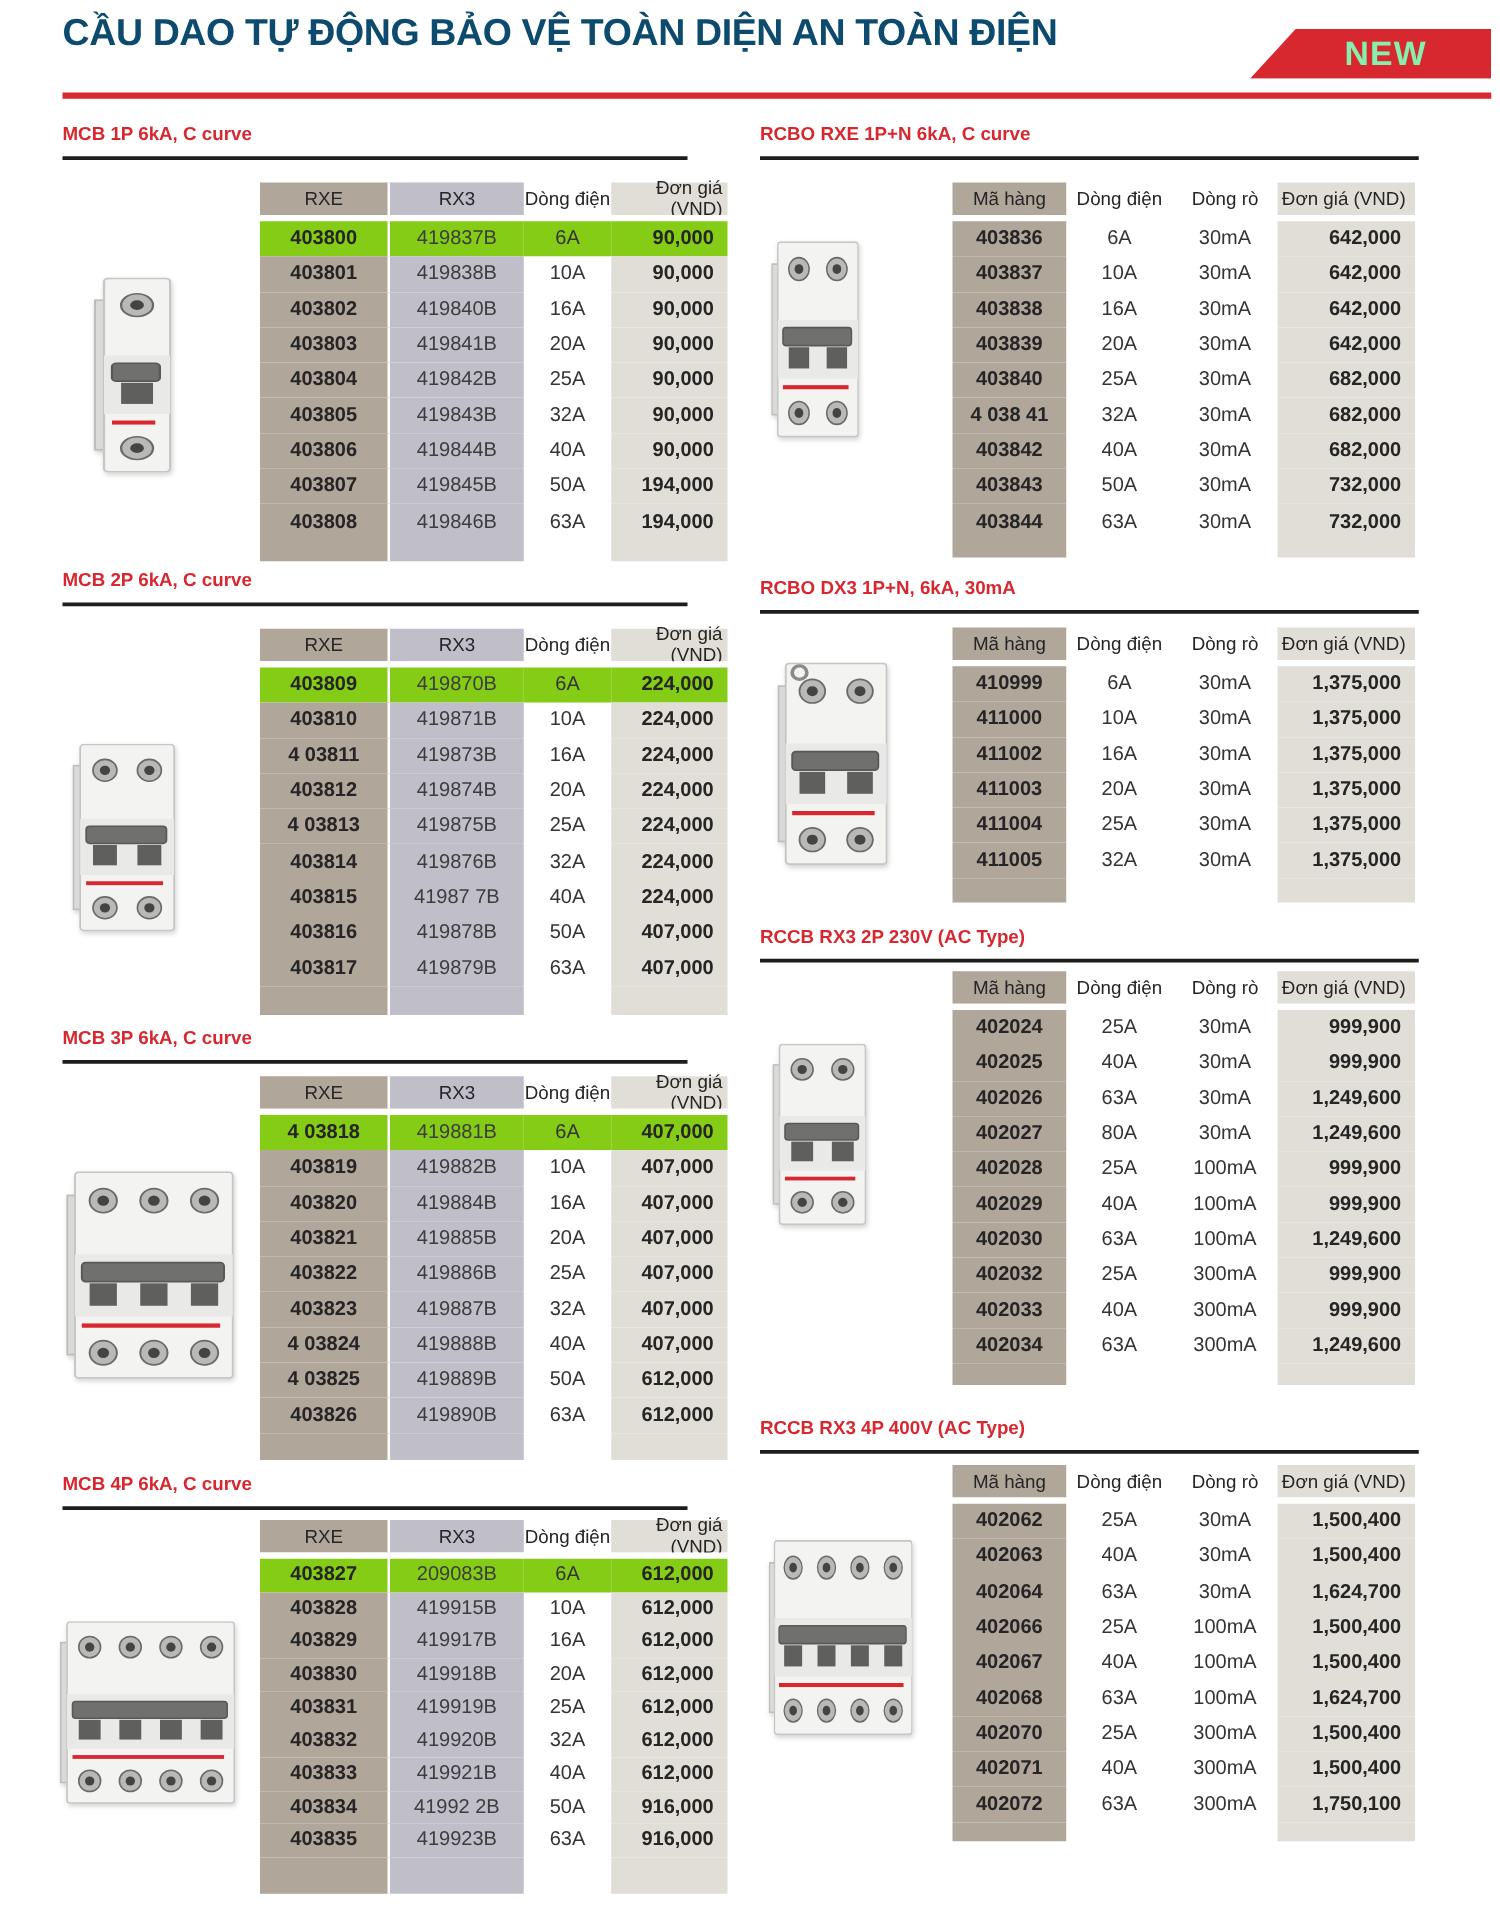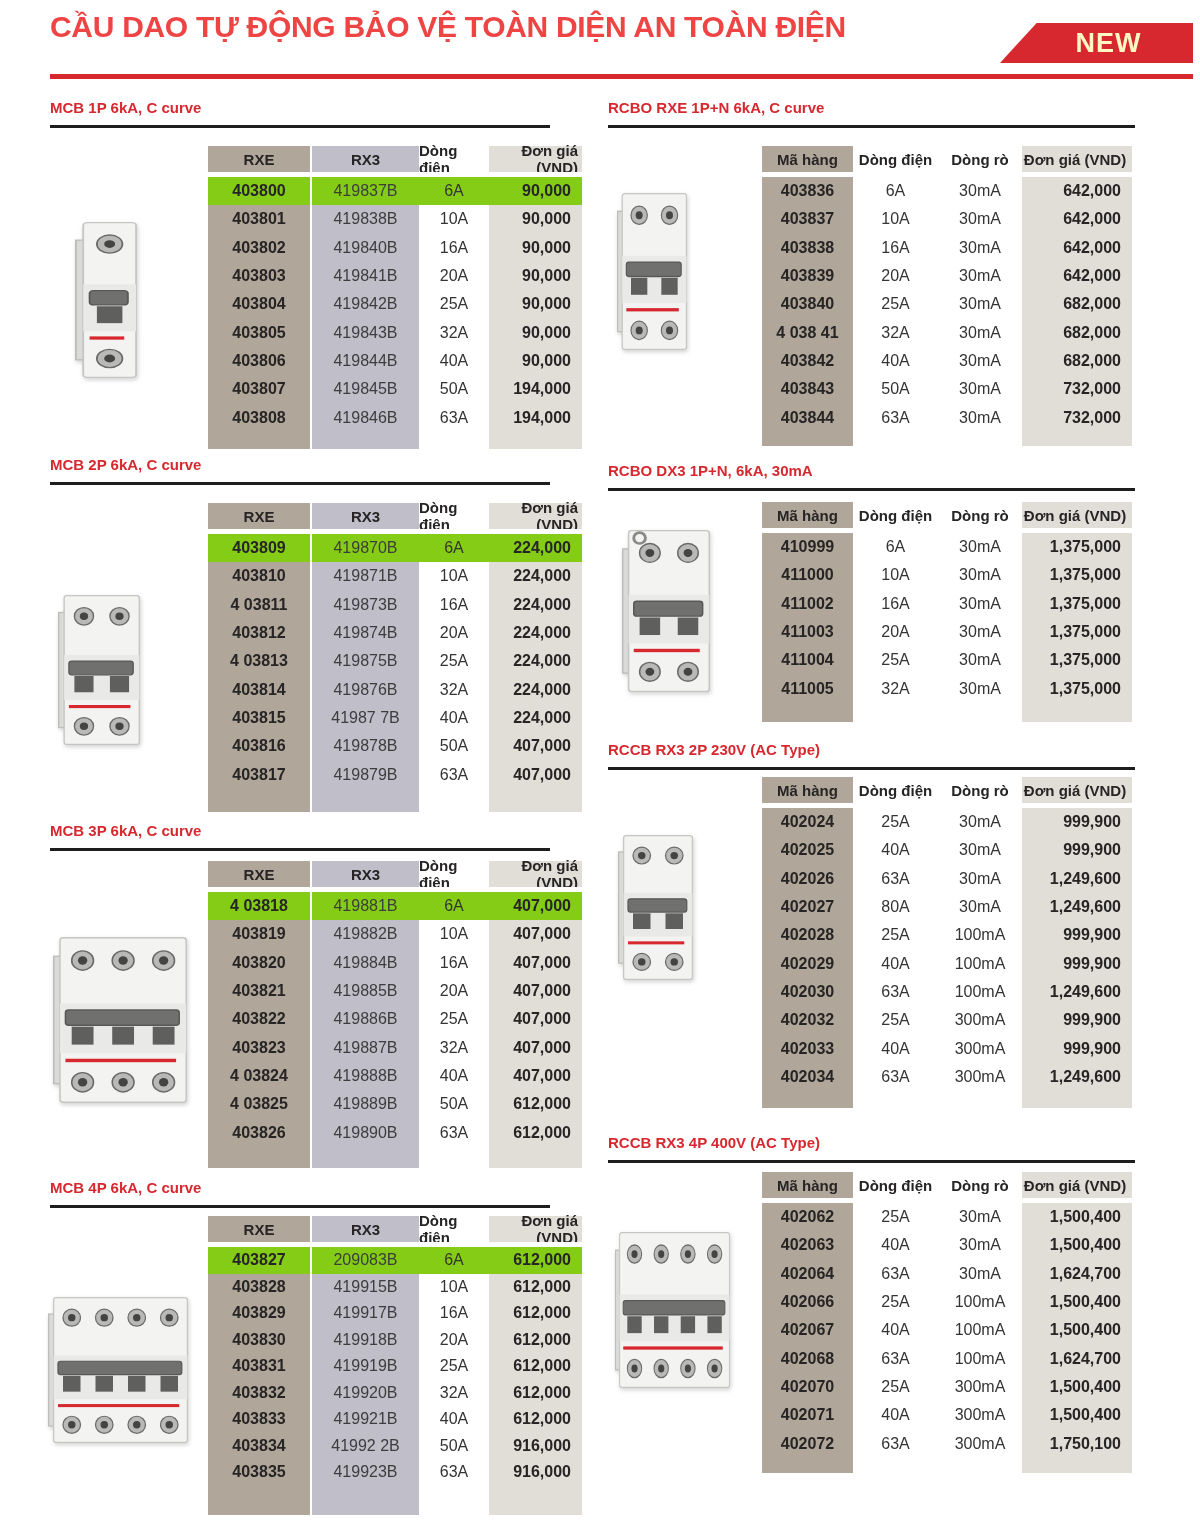--- a/index.html
+++ b/index.html
@@ -1,34 +1,34 @@
 <!DOCTYPE html>
 <html style="--red: #d8282f; --tan: #b0a79a; --lavender: #bfbec9; --light: #e0ded7; --text: #262424;"><head>
 <meta charset="utf-8">
 <style>
   html,body{margin:0;padding:0;background:#fff;}
   #page{position:relative;width:1200px;height:1528px;background:#ffffff;overflow:hidden;
         font-family:"Liberation Sans","DejaVu Sans",sans-serif;color:#262424;}
   
   .page-title{position:absolute;left:50px;top:10px;margin:0;font-size:30px;font-weight:800;
-              letter-spacing:-.3px;color:#ef4444;white-space:nowrap;}
+              letter-spacing:-.3px;color:#0c4a6e;white-space:nowrap;}
   .new-badge{position:absolute;left:1000px;top:23px;width:193px;height:40px;background:var(--red,#d8282f);
              clip-path:polygon(19% 0,100% 0,100% 100%,0 100%);display:flex;align-items:center;
              justify-content:center;padding-left:24px;box-sizing:border-box;}
-  .new-badge span{color:#fef9c3;font-weight:800;font-size:27px;letter-spacing:1px;}
+  .new-badge span{color:#86efac;font-weight:800;font-size:27px;letter-spacing:1px;}
   .red-rule{position:absolute;left:50px;top:74px;width:1143px;height:5px;background:var(--red,#d8282f);}
   
   .sec-title{position:absolute;margin:0;color:var(--red,#d8282f);font-size:15px;font-weight:800;
              line-height:1.1;padding-bottom:8px;border-bottom:3px solid #1d1d1b;box-sizing:border-box;}
   
   .ptable{position:absolute;display:grid;font-size:16px;}
   .lt{grid-template-columns:104px 107px 70px 93px;}
   .rt{grid-template-columns:91px 85px 84px 110px;}
   .ptable div{display:flex;align-items:center;justify-content:center;box-sizing:border-box;}
-  .th{font-weight:700;font-size:15px;}
+  .th{font-weight:400;font-size:15px;}
   .gaprow{grid-column:1/-1;background:#fff;}
   
   .lt .c0{background:var(--tan,#b0a79a);}
   .lt .c1{background:var(--lavender,#bfbec9);}
   .lt .c3{background:var(--light,#e0ded7);}
   .rt .c0{background:var(--tan,#b0a79a);}
   .rt .c3{background:var(--light,#e0ded7);}
   .lt .c0{border-right:2px solid #fff;}
   .firstwhite .td.r0{background:#84cc16;}
   

